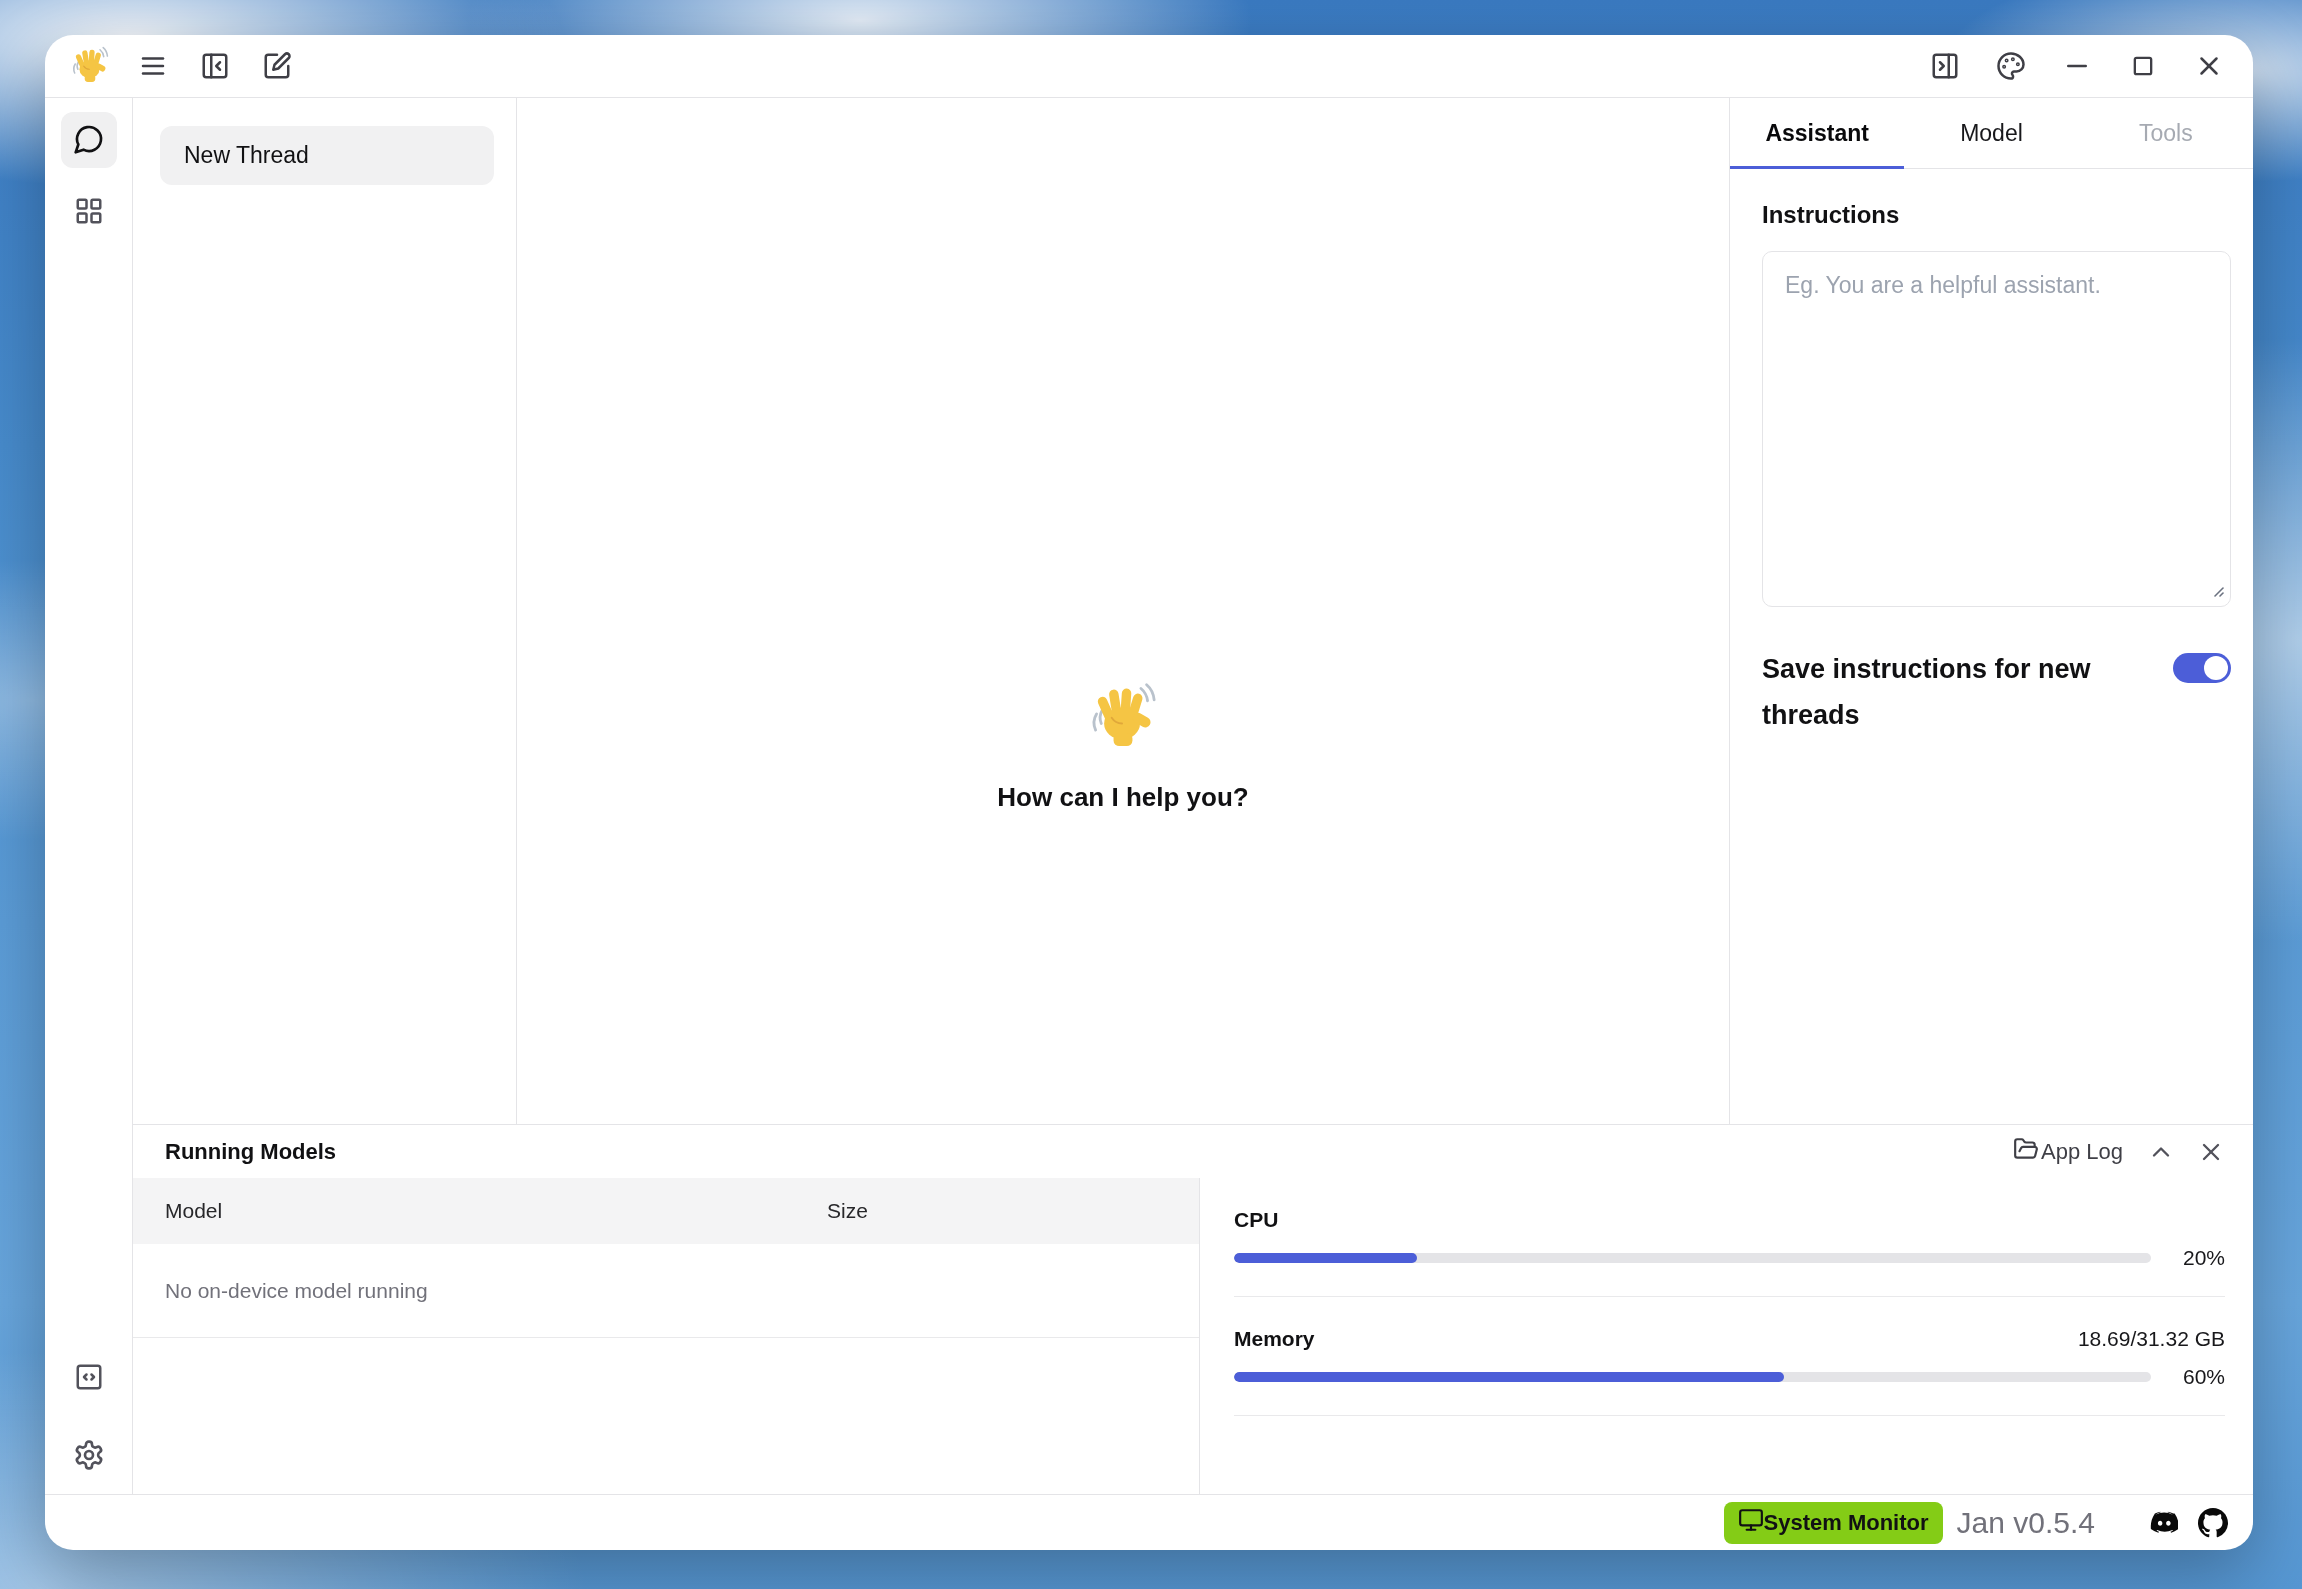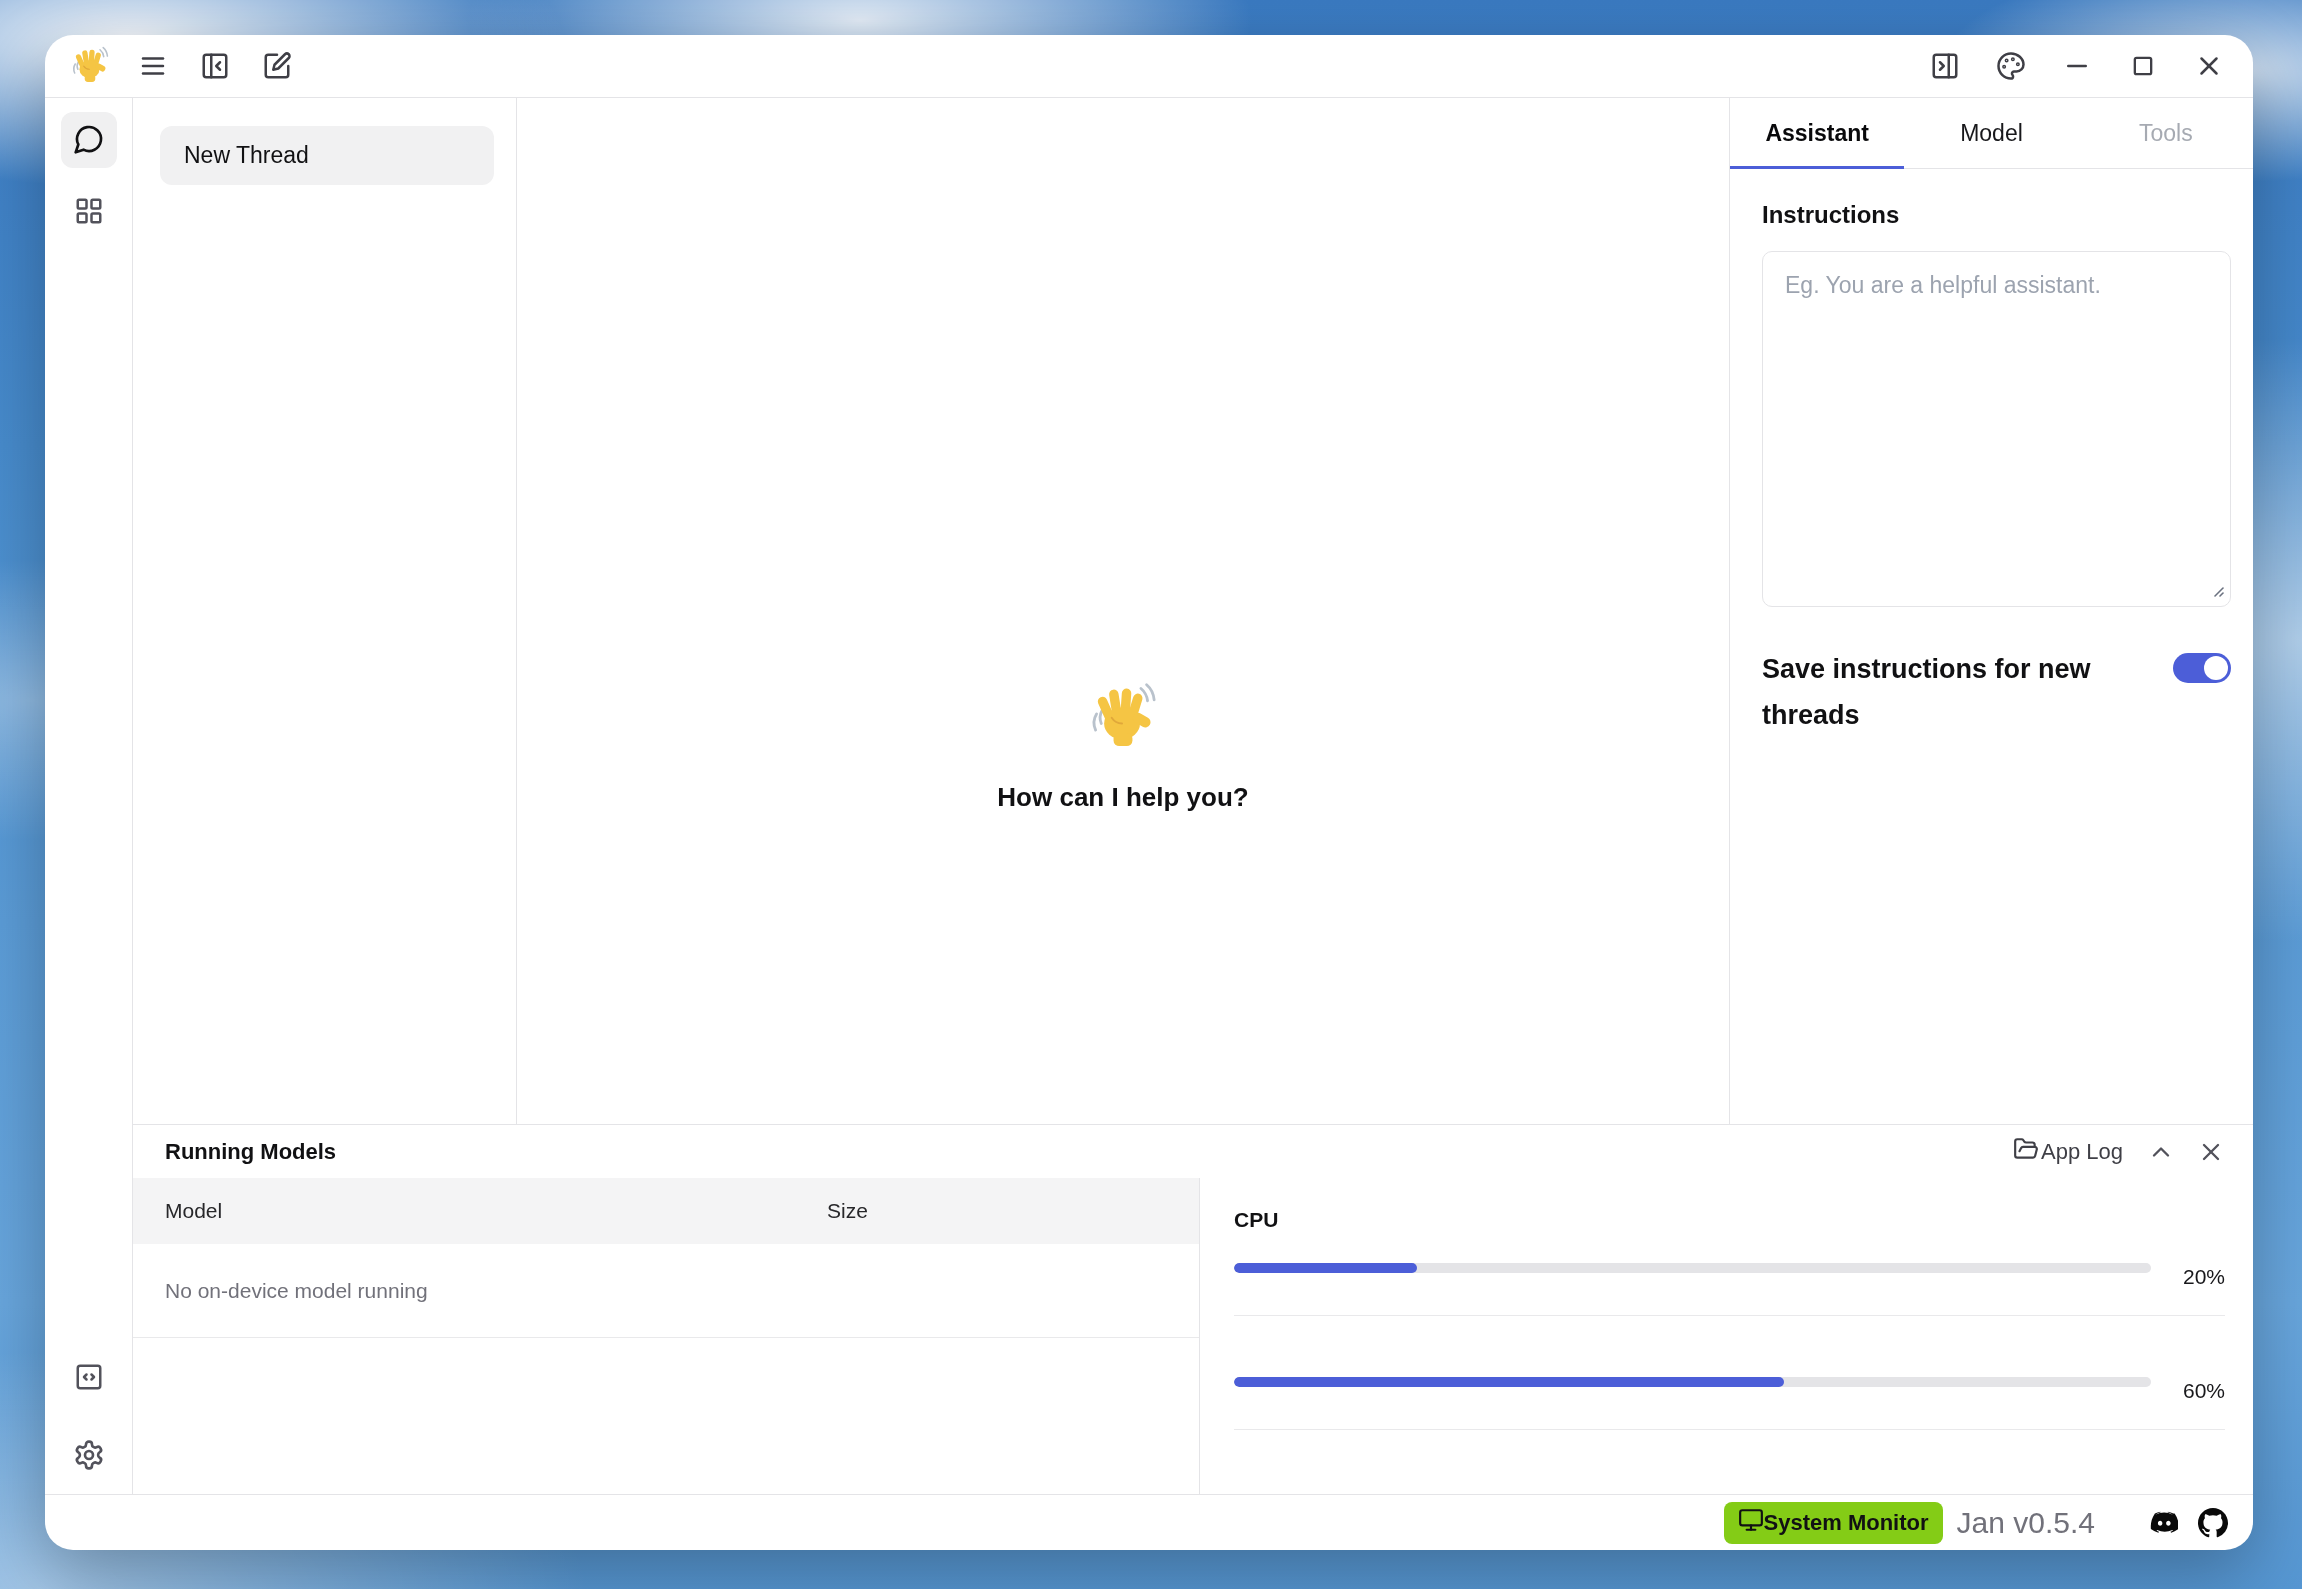--- a/index.html
+++ b/index.html
@@ -94,21 +94,21 @@
   .tbl-empty-row { height:94px; border-bottom:1px solid #e9e9eb; display:flex; align-items:center;
     padding-left:32px; font-size:21px; color:#71717a; }
   .bp-monitor { flex:1 1 auto; padding:0 28px 0 34px; display:flex; flex-direction:column; }
   .mon-row { border-bottom:1px solid #e9e9eb; padding:30px 0 26px; }
   .mon-top { display:flex; align-items:center; justify-content:space-between; }
   .mon-label { font-size:21px; font-weight:700; color:#111113; }
   .mon-detail { font-size:21px; color:#18181b; }
   .mon-barline { margin-top:14px; display:flex; align-items:center; gap:16px; }
   .bar-track { flex:1; height:10px; border-radius:5px; background:#e4e4e7; overflow:hidden; }
   .bar-fill { height:100%; border-radius:5px; background:var(--accent); }
-  .mon-pct { flex:0 0 58px; text-align:right; font-size:21px; color:#18181b;margin-top:19px; }
+  .mon-pct { flex:0 0 58px; text-align:right; font-size:21px; color:#18181b; }
   
   .statusbar { flex:0 0 56px; border-top:1px solid #e4e4e7; display:flex; align-items:center;
     justify-content:flex-end; padding:0 22px; gap:14px; }
   .sysmon-btn { display:flex; align-items:center; background:#84cc16; border:none;
     border-radius:8px; height:42px; padding:0 14px; font-size:22px; font-weight:600; color:#111113;
     cursor:pointer; font-family:inherit; }
   .version { font-size:30px; color:#71717a; }
   .sb-icon { background:none; border:none; color:#0a0a0a; width:36px; height:36px; display:flex;
     align-items:center; justify-content:center; cursor:pointer; }
   .sb-gap { width:22px; }
@@ -333,20 +333,24 @@
                 <span class="mon-detail"></span>
               </div>
               <div class="mon-barline">
                 <div class="bar-track">
                   <div class="bar-fill" style="width: 20%;"></div>
                 </div>
                 <span class="mon-pct">20%</span>
               </div>
             </div>
             <div class="mon-row">
+              <div class="mon-top">
+                <span class="mon-label">Memory</span>
+                <span class="mon-detail">18.69/31.32 GB</span>
+              </div>
               <div class="mon-barline">
                 <div class="bar-track">
                   <div class="bar-fill" style="width: 60%;"></div>
                 </div>
                 <span class="mon-pct">60%</span>
               </div>
             </div>
           </div>
         </div>
       </div>

